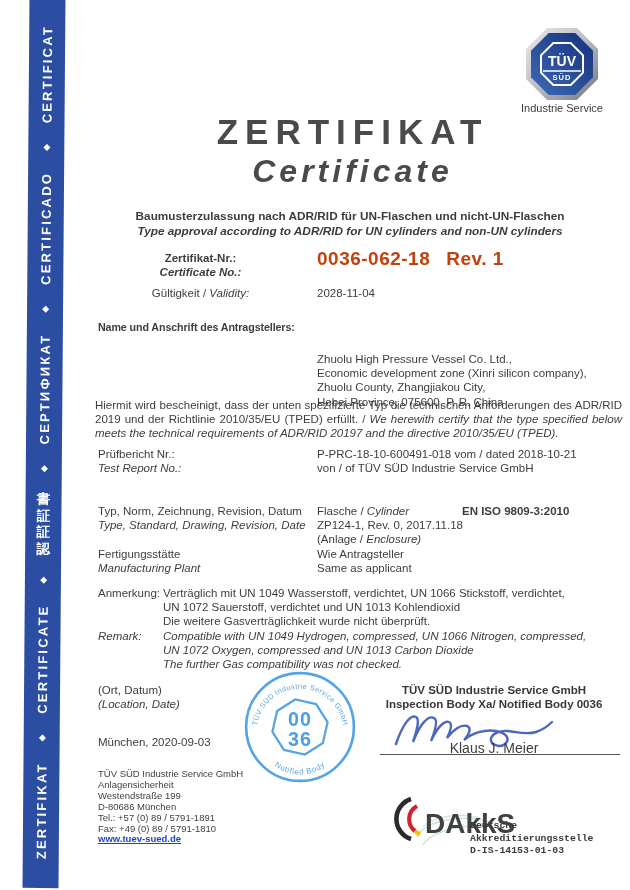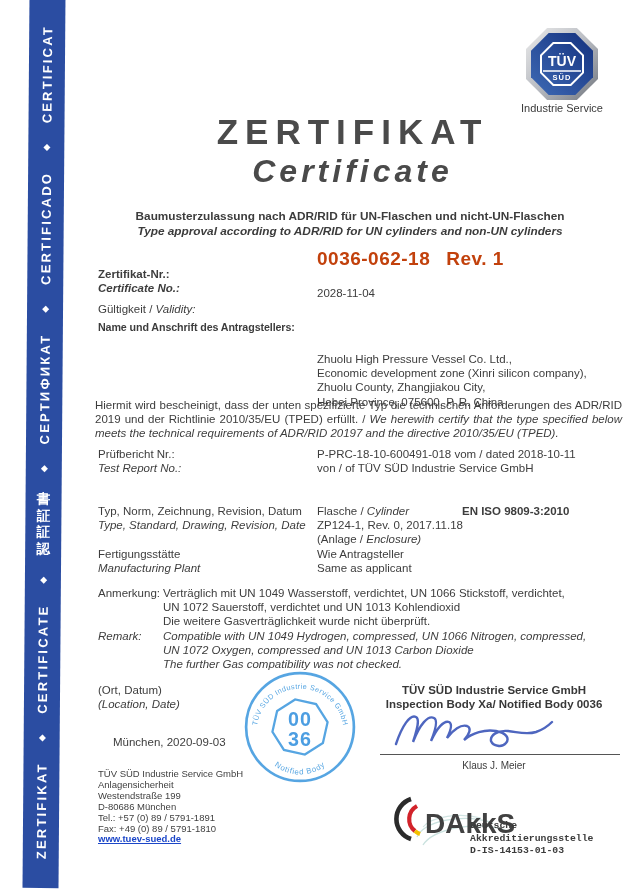--- a/index.html
+++ b/index.html
@@ -25,39 +25,39 @@
           font-size:35px;font-weight:600;letter-spacing:7px;color:#4a4a4a;}
   .title-en{position:absolute;left:95px;top:153px;width:515px;text-align:center;
           font-size:32px;font-weight:bold;font-style:italic;letter-spacing:4px;color:#4a4a4a;}
   .subtitle{position:absolute;left:70px;top:209px;width:560px;text-align:center;
           font-size:11.8px;font-weight:bold;line-height:15px;color:#3c3c3c;}
   .subtitle .it{display:block;}
   
   .it{font-style:italic;}
   .b{font-weight:bold;}
   .label-col{position:absolute;left:98px;width:205px;font-size:11.5px;line-height:14.2px;}
-  .label-col.ra{text-align:left;margin-top:16px;}
+  .label-col.ra{text-align:center;}
   .label-sm{font-size:10.7px;letter-spacing:-0.1px;}
   .value-col{position:absolute;left:317px;width:306px;font-size:11.5px;line-height:14.2px;}
   .certno{font-size:19px;font-weight:bold;letter-spacing:0.5px;color:#c2410c;white-space:nowrap;}
   .certno .rev{margin-left:16px;}
   .statement{position:absolute;left:95px;top:386px;width:527px;font-size:11.5px;
           line-height:14.4px;text-align:justify;}
   .std{position:absolute;left:145px;top:0;font-weight:bold;white-space:nowrap;}
   .remark-label{position:absolute;left:98px;font-size:11.5px;line-height:14.2px;}
   .remark-text{position:absolute;left:163px;width:460px;font-size:11.5px;line-height:14.2px;}
   
   .location{position:absolute;left:98px;top:683px;font-size:11.5px;line-height:14.2px;}
-  .city-date{position:absolute;left:98px;top:736px;font-size:11.5px;margin-left:15px;}
+  .city-date{position:absolute;left:98px;top:736px;font-size:11.5px;}
   .stamp{position:absolute;left:243px;top:670px;width:114px;height:114px;opacity:0.93;}
   .inspection{position:absolute;left:366px;top:683px;width:256px;text-align:center;
           font-size:11.5px;font-weight:bold;line-height:14.2px;color:#383838;}
   .signature{position:absolute;left:390px;top:704px;width:170px;height:50px;}
   .sig-line{position:absolute;left:380px;top:754px;width:240px;border-top:1px solid #555;}
-  .signer{position:absolute;left:366px;top:760px;width:256px;text-align:center;font-size:10px;}
+  .signer{position:absolute;left:366px;top:740px;width:256px;text-align:center;font-size:14px;}
   .footer{position:absolute;left:98px;top:769px;font-size:9.5px;line-height:10.9px;color:#3f3f3f;}
   .footer a{color:#1b46c8;font-weight:bold;text-decoration:underline;}
   .dakks{position:absolute;left:393px;top:793px;width:70px;height:58px;}
   .dakks-lines{position:absolute;left:470px;top:820px;font-size:9.8px;font-weight:600;
           line-height:12.6px;color:#3c3c3c;font-family:Liberation Mono, monospace;}
 </style>
 </head>
 <body>
 
 <div class="page">
@@ -134,21 +134,21 @@
     <div>Hebei Province, 075600, P. R. China</div>
   </div>
 
   <p class="statement"><span>Hiermit wird bescheinigt, dass der unten spezifizierte Typ die technischen Anforderungen des ADR/RID 2019 und der Richtlinie 2010/35/EU (TPED) erfüllt. / </span><span class="it">We herewith certify that the type specified below meets the technical requirements of ADR/RID 20197 and the directive 2010/35/EU (TPED).</span></p>
 
   <div class="label-col" style="top:447px;">
     <div>Prüfbericht Nr.:</div>
     <div class="it">Test Report No.:</div>
   </div>
   <div class="value-col" style="top:447px;">
-    <div>P-PRC-18-10-600491-018 vom / dated 2018-10-11</div>
+    <div>P-PRC-18-10-600491-018 vom / dated 2018-10-21</div>
     <div>von / of TÜV SÜD Industrie Service GmbH</div>
   </div>
 
   <div class="label-col" style="top:504px;width:215px;">
     <div>Typ, Norm, Zeichnung, Revision, Datum</div>
     <div class="it">Type, Standard, Drawing, Revision, Date</div>
   </div>
   <div class="value-col" style="top:504px;">
     <div style="position:relative;">
       <span>Flasche / </span><span class="it">Cylinder</span>

